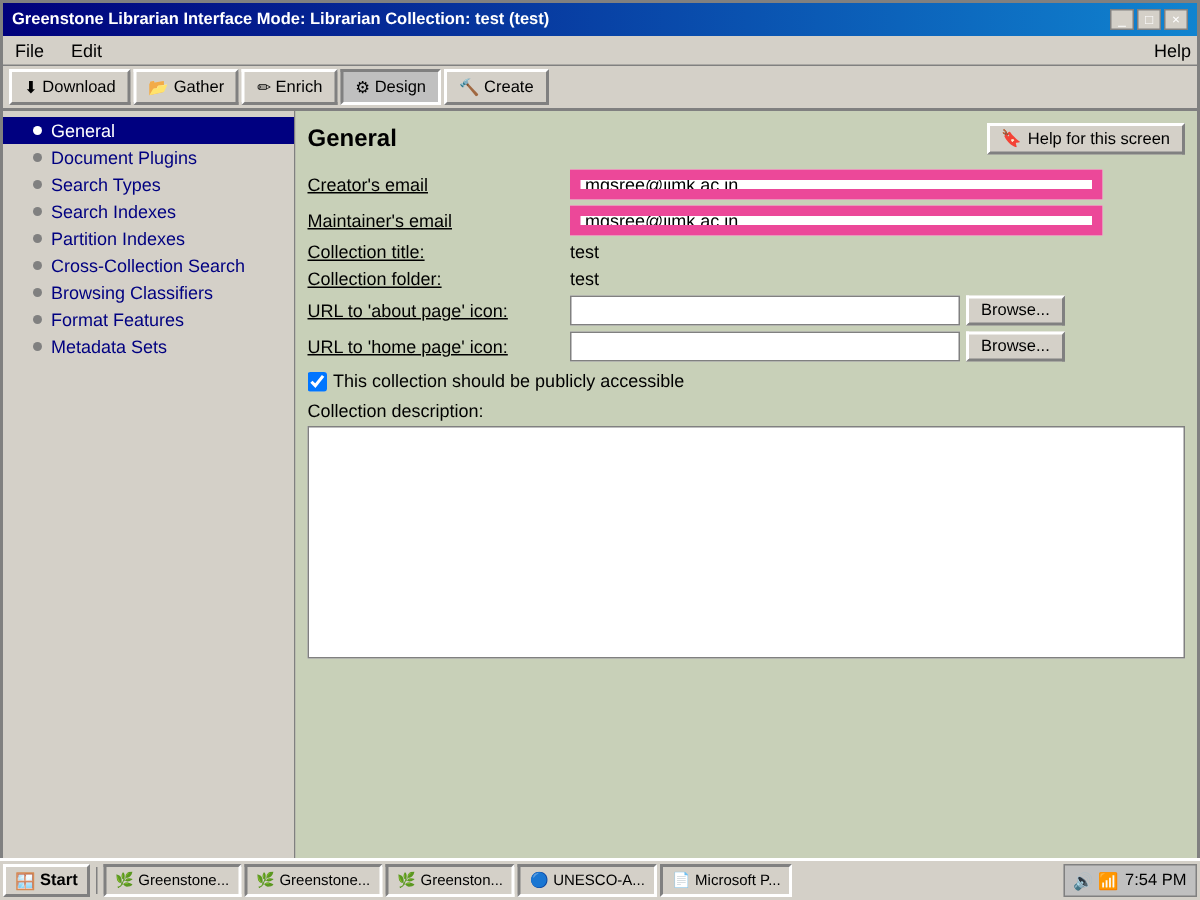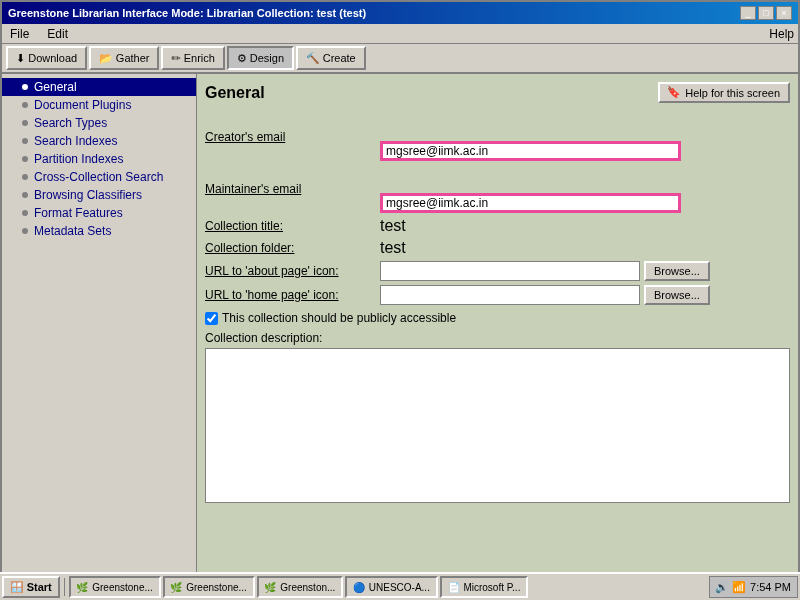--- a/index.html
+++ b/index.html
@@ -161,31 +161,30 @@
       margin-bottom: 4px;
     }
     .form-label {
       width: 175px;
       font-size: 12px;
       color: #000;
       flex-shrink: 0;
       text-decoration: underline;
     }
     .form-value {
-      font-size: 16px;
+      font-size: 12px;
       color: #000;
     }
     .form-input {
-      width: 301px;
+      width: 355px;
       height: 20px;
-      border: 3px solid #ec4899;
+      border: 7px solid #ec4899;
       background: white;
       font-size: 12px;
       padding: 1px 3px;
-      margin-top: 28px;
     }
     .form-input-with-browse {
       display: flex;
       align-items: center;
       gap: 4px;
     }
     .form-input-browse {
       width: 260px;
       height: 20px;
       border: 1px solid #808080;

